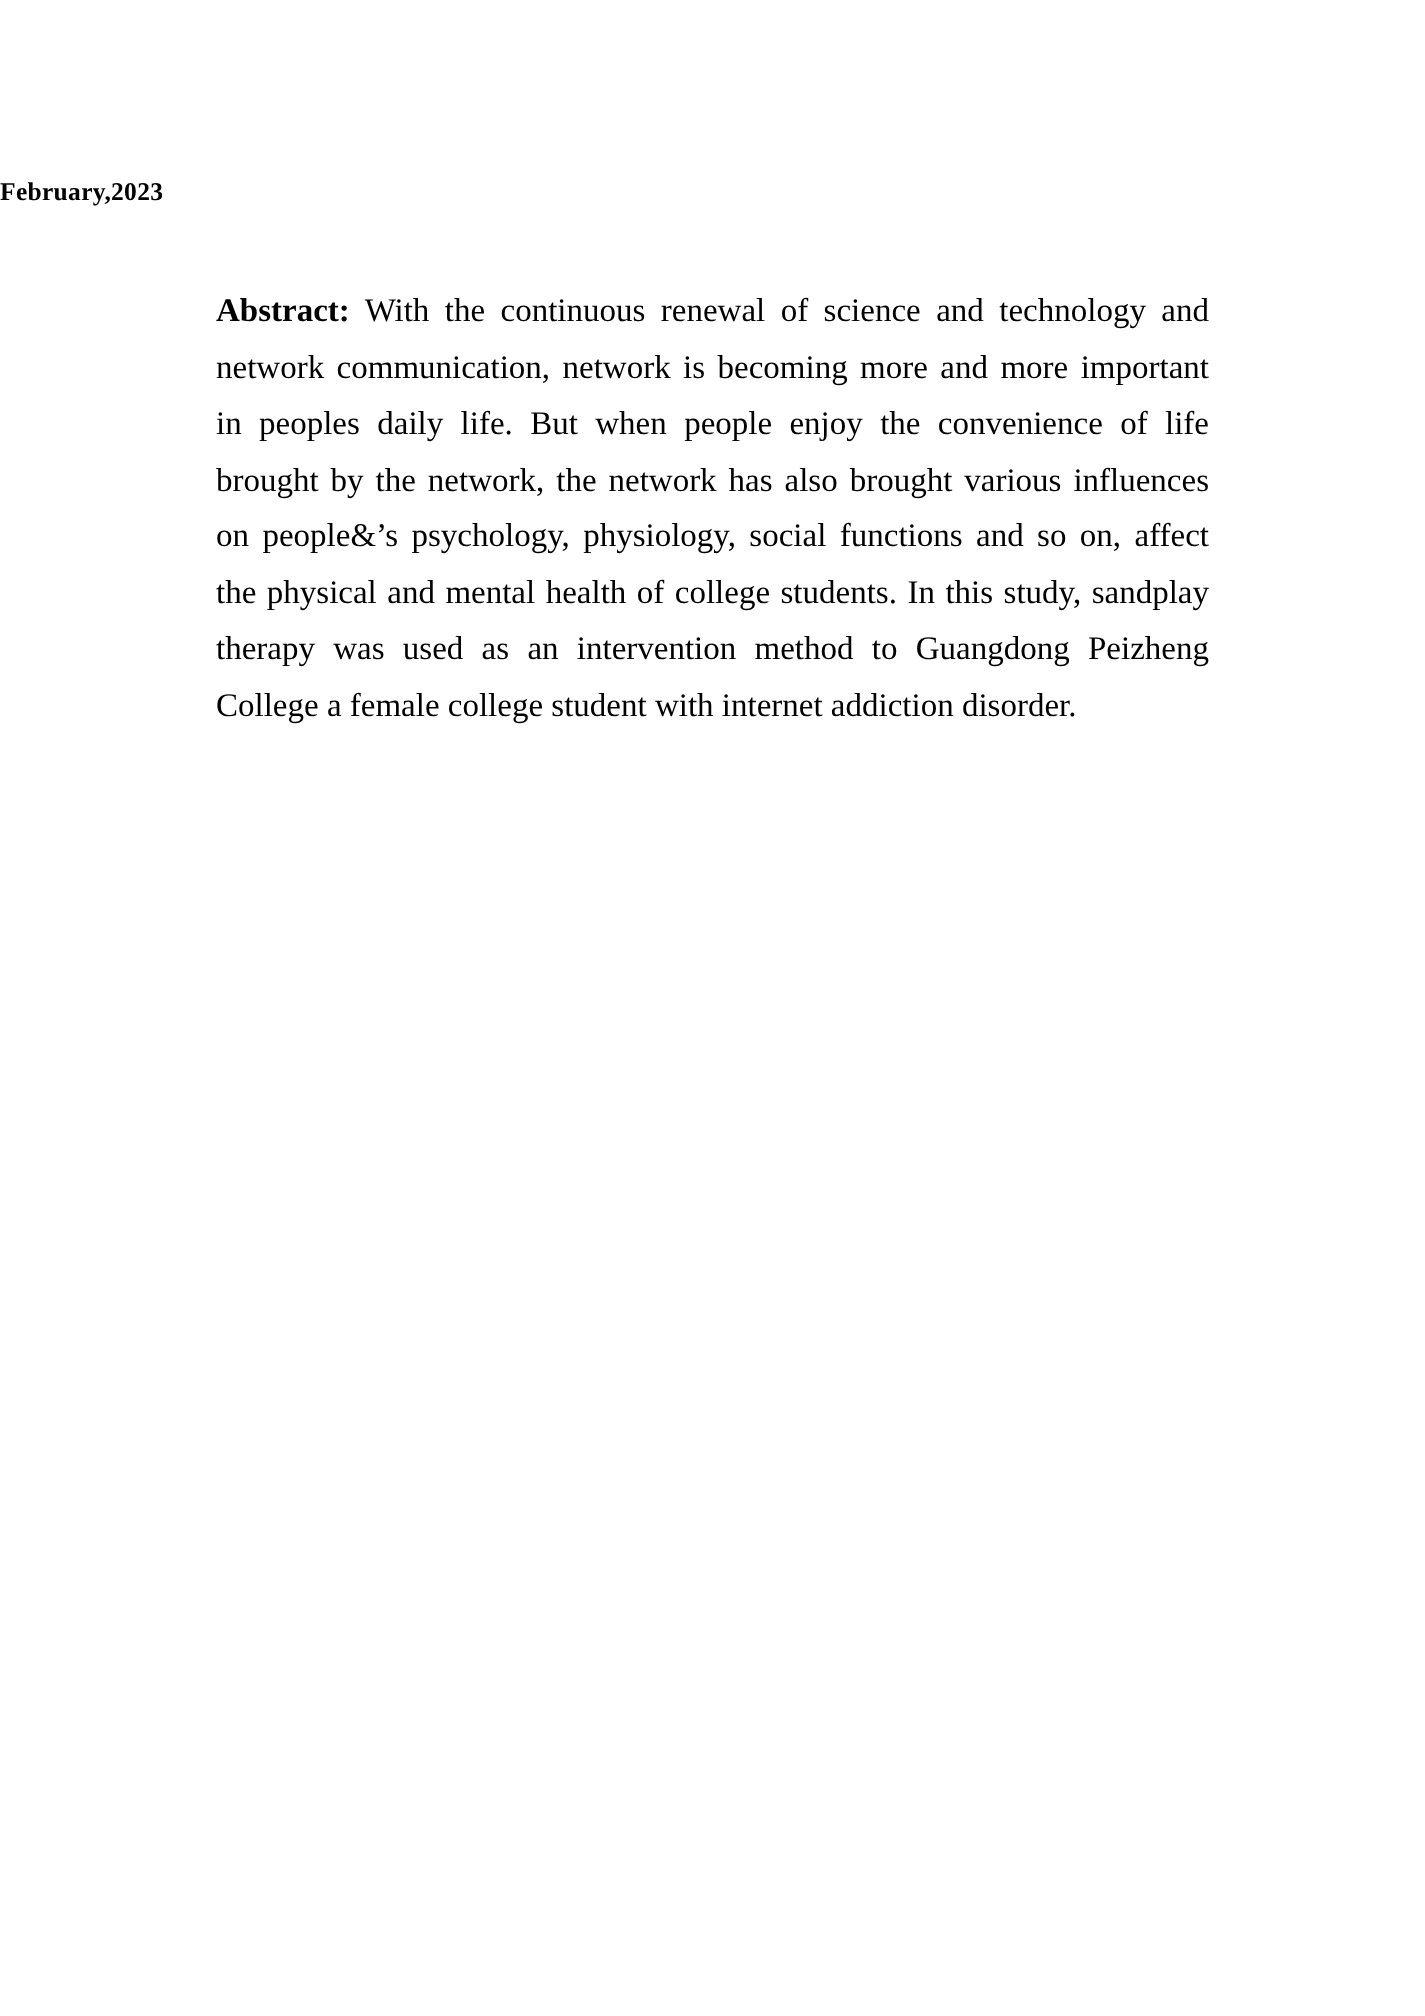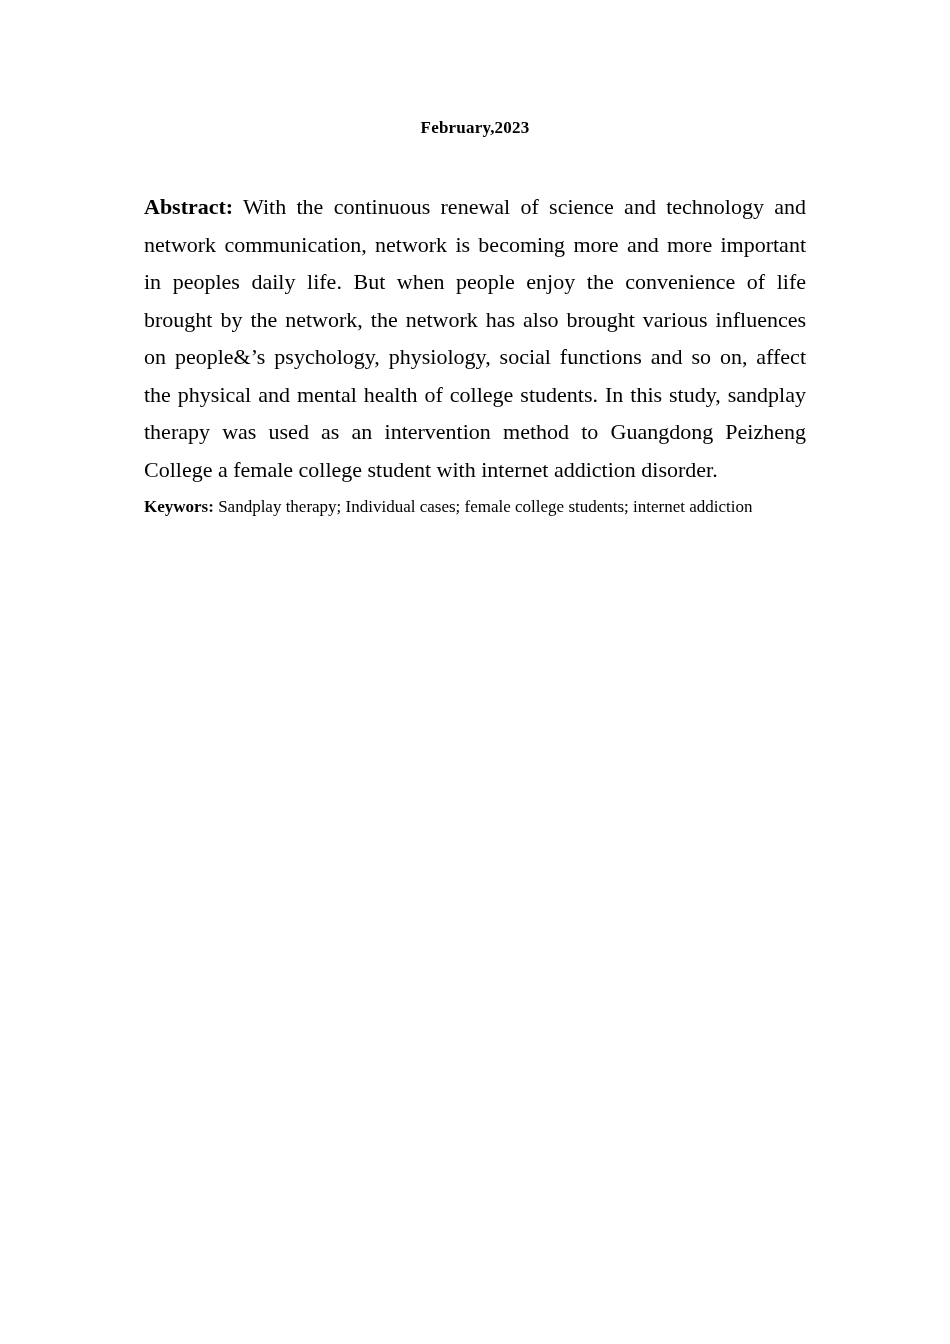--- a/index.html
+++ b/index.html
@@ -16,21 +16,20 @@
     overflow: hidden;
   }
   .page {
     width: 950px;
     height: 1344px;
     box-sizing: border-box;
     padding: 0;
     position: relative;
   }
   .doc-date {
-    text-align: center;
     font-weight: bold;
     font-size: 17px;
     letter-spacing: 0.2px;
     margin: 0;
     position: absolute;
     top: 118px;
     left: 0;
     right: 0;
   }
   .content {
@@ -60,16 +59,15 @@
 <body>
 
 <div class="page">
 
   <div class="doc-date">February,2023</div>
 
   <div class="content">
 
     <p class="abstract-para"><span class="label-bold">Abstract:</span><span> With the continuous renewal of science and technology and network communication, network is becoming more and more important in peoples daily life. But when people enjoy the convenience of life brought by the network, the network has also brought various influences on people&amp;’s psychology, physiology, social functions and so on, affect the physical and mental health of college students. In this study, sandplay therapy was used as an intervention method to Guangdong Peizheng College a female college student with internet addiction disorder.</span></p>
 
-    <p class="keywords-para"><span class="label-bold">Keywors:</span><span> Sandplay therapy; Individual cases; female college students; internet addiction</span></p>
 
   </div>
 </div>
 
 </body></html>

